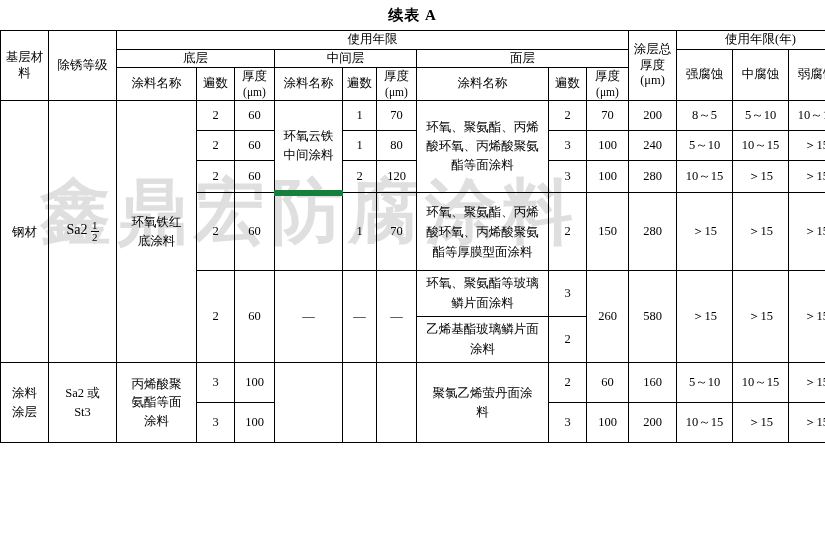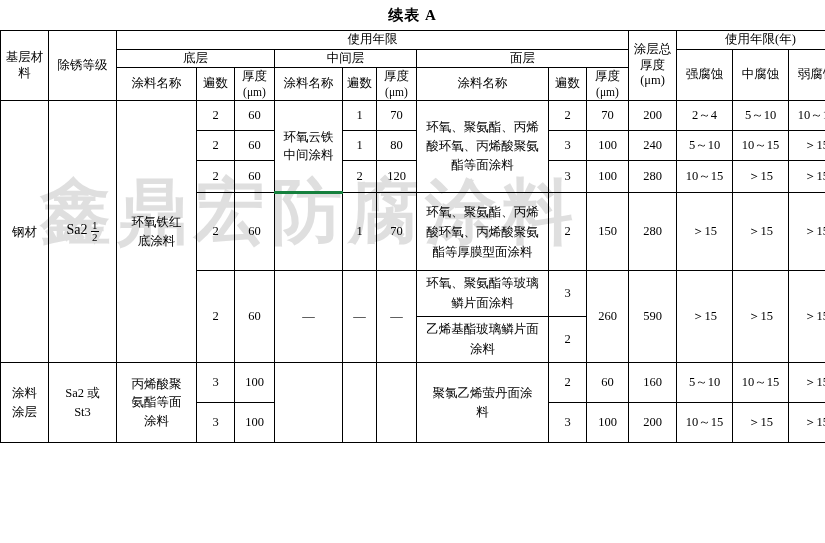--- a/index.html
+++ b/index.html
@@ -192,32 +192,32 @@
           <span style="display:inline-block;line-height:2.6">钢材</span>
         </td>
         <td rowspan="6">
           <span class="sa2">Sa2&nbsp;</span><span class="frac"><span class="num">1</span><span class="den">2</span></span>
         </td>
         <td rowspan="6">
           <span style="display:inline-block;width:62px;line-height:1.5">环氧铁红底涂料</span>
         </td>
         <td>2</td>
         <td>60</td>
-        <td rowspan="3" style="border-bottom:3px solid #15803d">
+        <td rowspan="3" style="border-bottom:6px solid #15803d">
           <span style="display:inline-block;width:58px;line-height:1.5">环氧云铁中间涂料</span>
         </td>
         <td>1</td>
         <td>70</td>
         <td rowspan="3">
           <span style="display:inline-block;width:120px;line-height:1.55">环氧、聚氨酯、丙烯酸环氧、丙烯酸聚氨酯等面涂料</span>
         </td>
         <td>2</td>
         <td>70</td>
         <td>200</td>
-        <td>2～4</td>
+        <td>8～5</td>
         <td>5～10</td>
         <td class="outer-right">10～15</td>
       </tr>
 
       <tr style="height:30px">
         <td>2</td>
         <td>60</td>
         <td>1</td>
         <td>80</td>
         <td>3</td>
@@ -262,21 +262,21 @@
         <td rowspan="2">2</td>
         <td rowspan="2">60</td>
         <td rowspan="2" class="dash">—</td>
         <td rowspan="2" class="dash">—</td>
         <td rowspan="2" class="dash">—</td>
         <td>
           <span style="display:inline-block;width:120px;line-height:1.55">环氧、聚氨酯等玻璃鳞片面涂料</span>
         </td>
         <td>3</td>
         <td rowspan="2">260</td>
-        <td rowspan="2">590</td>
+        <td rowspan="2">580</td>
         <td rowspan="2">＞15</td>
         <td rowspan="2">＞15</td>
         <td rowspan="2" class="outer-right">＞15</td>
       </tr>
 
       <tr style="height:46px">
         <td class="thickbottom">
           <span style="display:inline-block;width:120px;line-height:1.55">乙烯基酯玻璃鳞片面涂料</span>
         </td>
         <td class="thickbottom">2</td>

